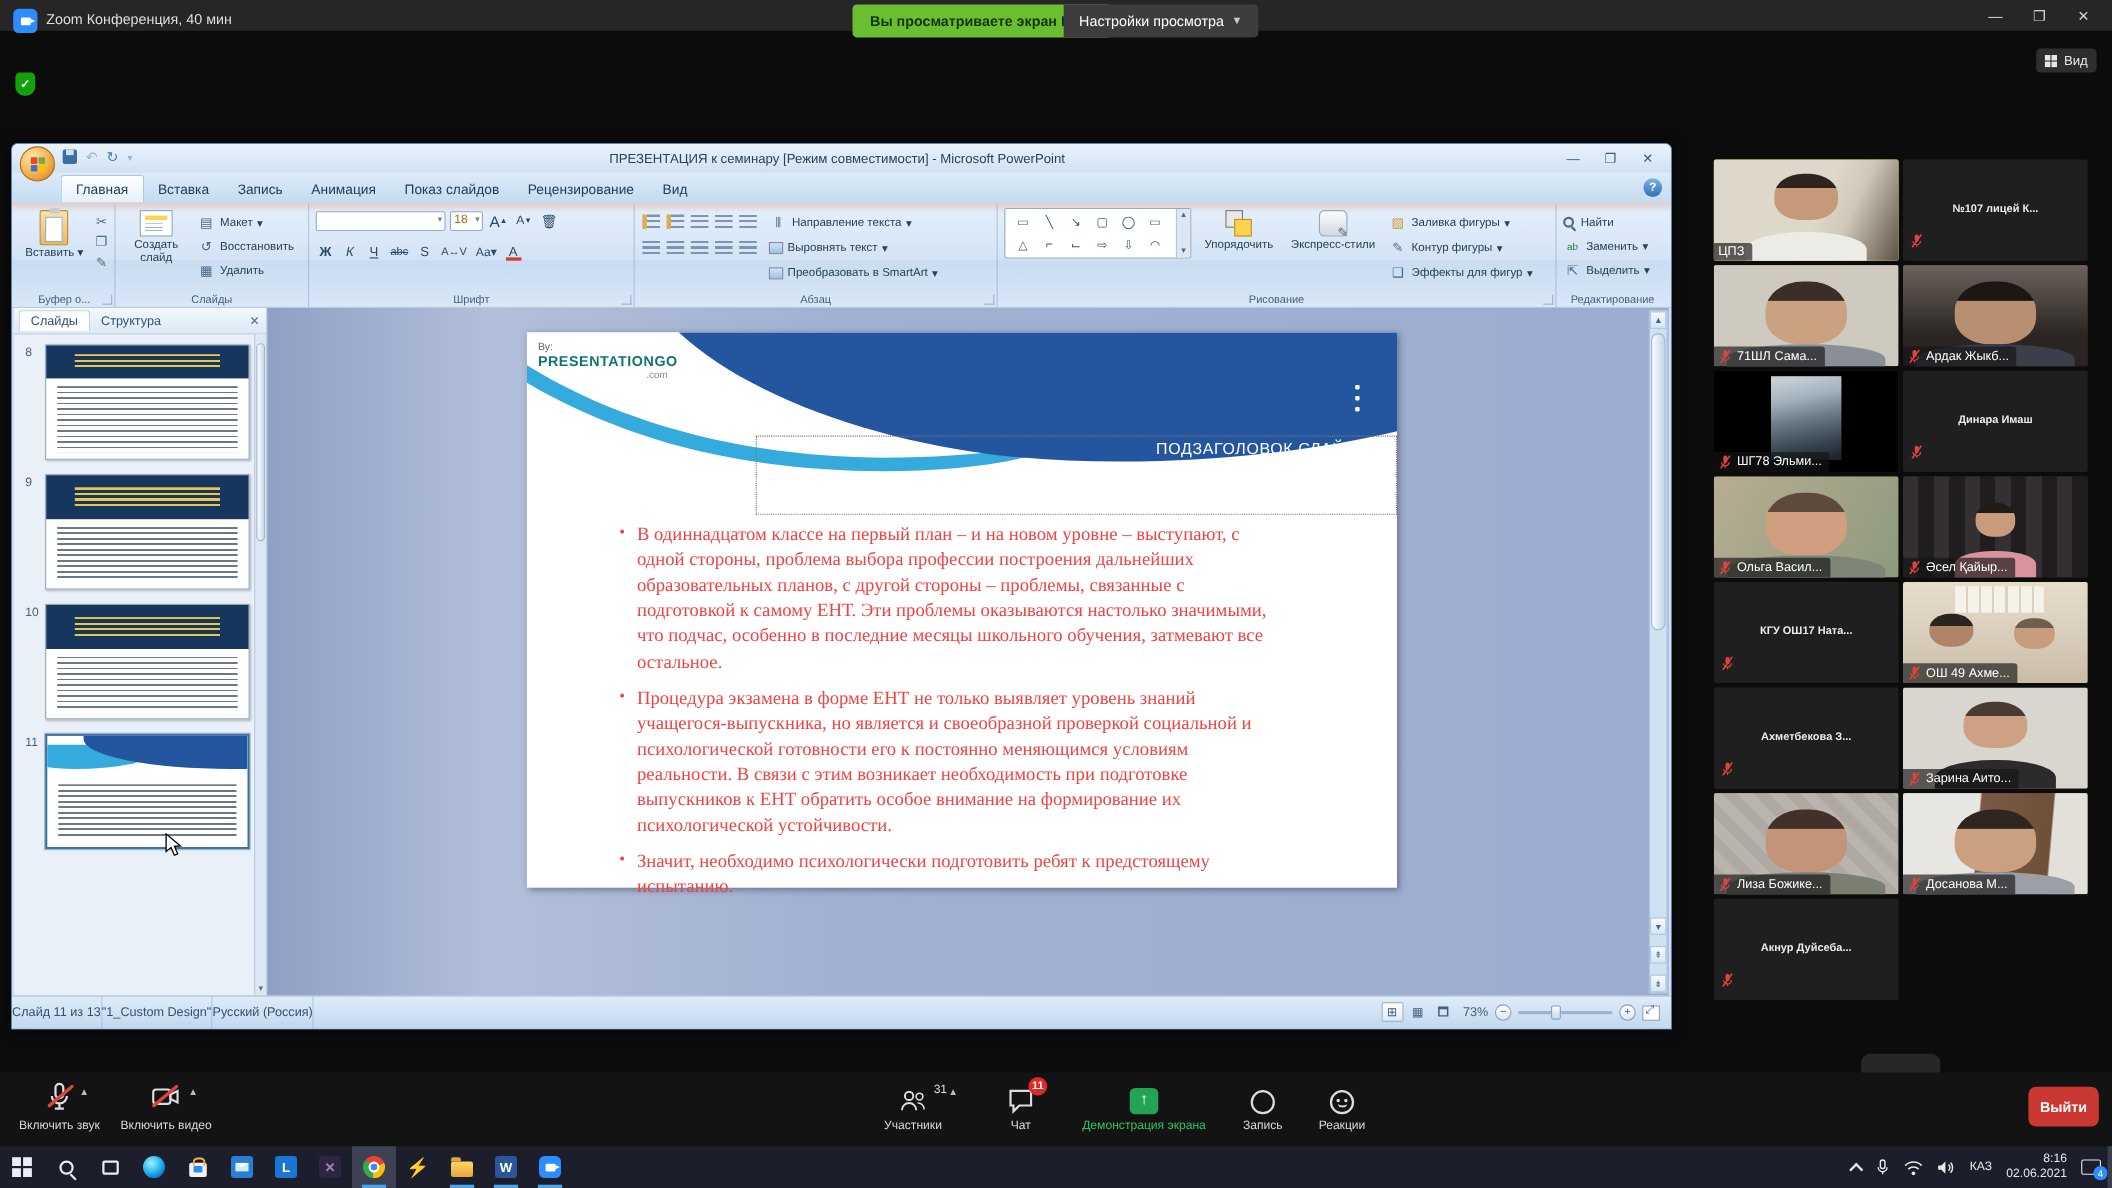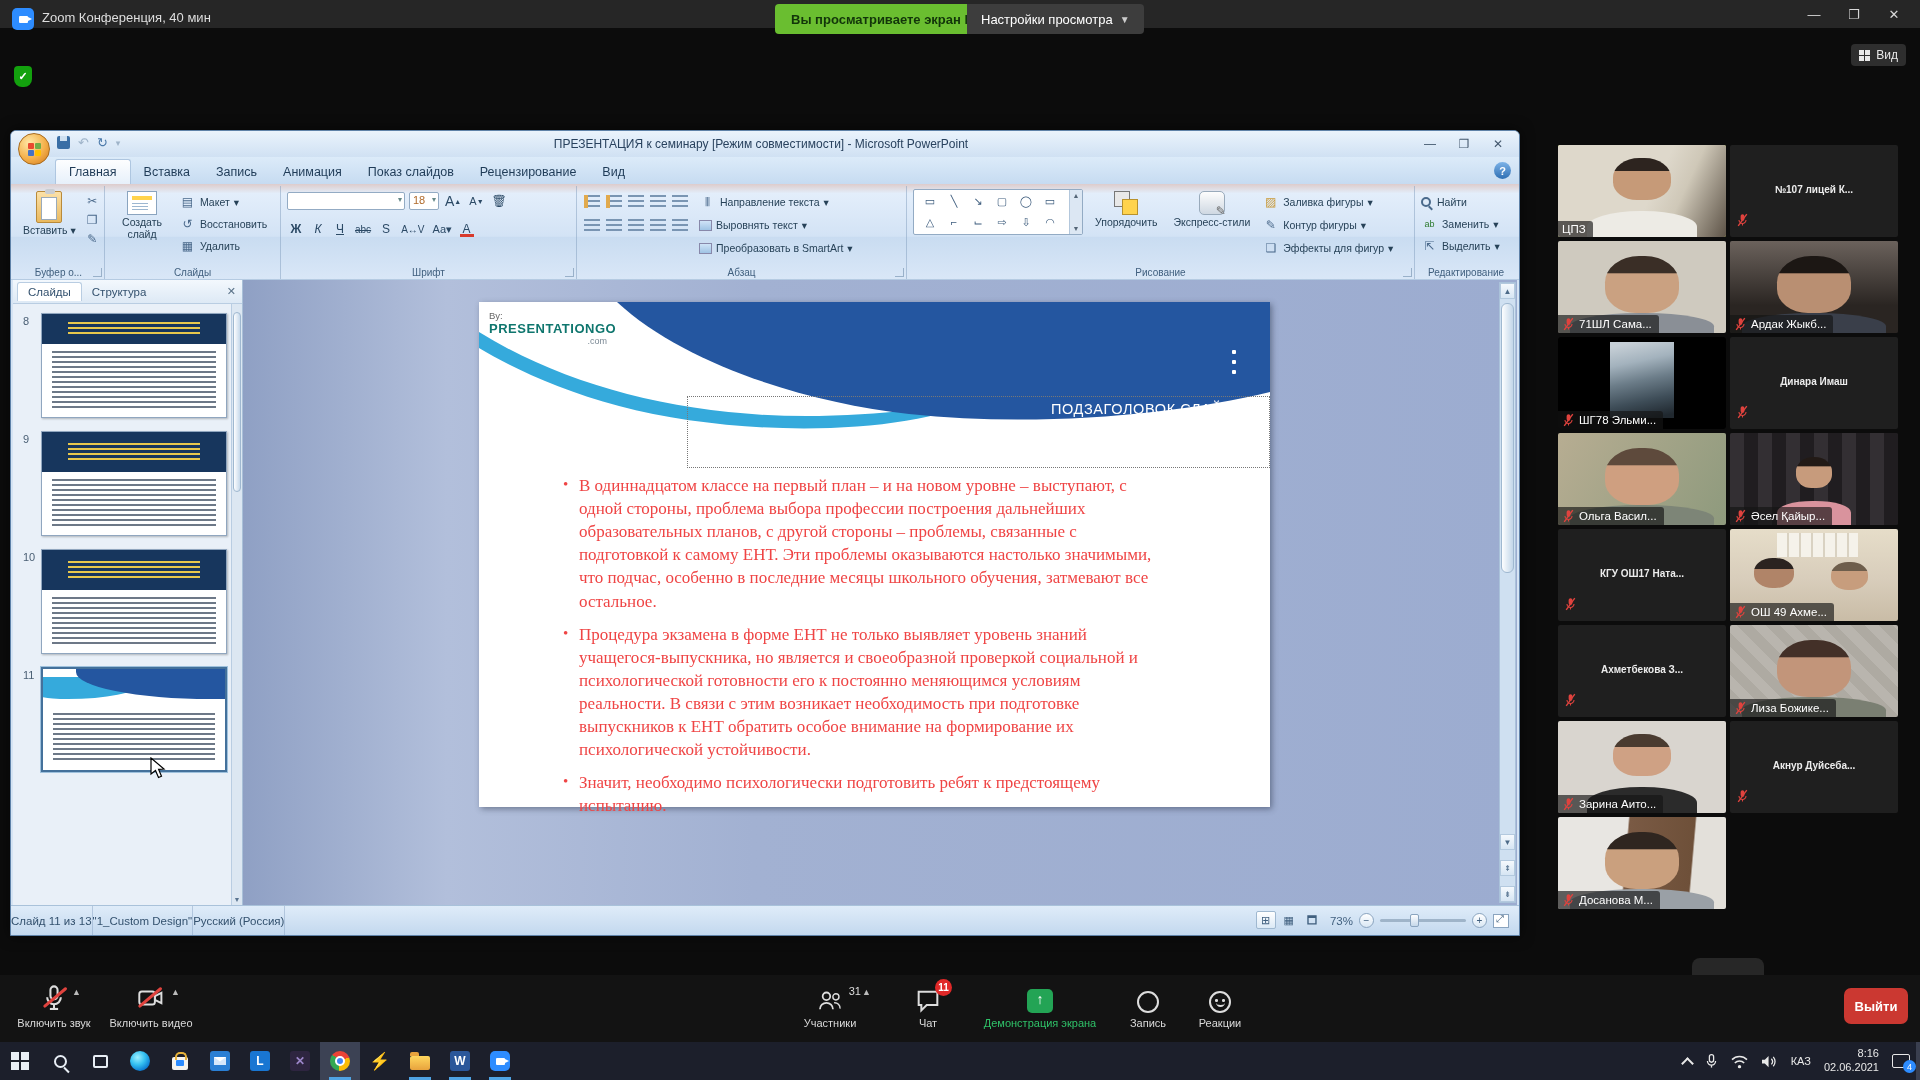--- a/index.html
+++ b/index.html
@@ -714,72 +714,72 @@
     <div class="tile">
       <div class="cname">Ахметбекова З...</div>
       <span class="miconly"><svg width="13" height="14" viewBox="0 0 16 18">
           <rect x="5.6" y="1.5" width="4.8" height="8.6" rx="2.4" fill="#e0433e"></rect>
           <path d="M3.5,9 a4.5,4.5 0 0 0 9,0" fill="none" stroke="#e0433e" stroke-width="1.4"></path>
           <line x1="8" y1="13.5" x2="8" y2="16" stroke="#e0433e" stroke-width="1.4"></line>
           <line x1="2.5" y1="16.5" x2="13.5" y2="1.5" stroke="#e0433e" stroke-width="1.8"></line>
         </svg></span>
     </div>
     <div class="tile">
+      <div class="vid v8">
+        <div class="ph-head"></div>
+        <div class="ph-body"></div>
+      </div>
+      <div class="chip">
+        <svg width="13" height="14" viewBox="0 0 16 18">
+          <rect x="5.6" y="1.5" width="4.8" height="8.6" rx="2.4" fill="#e0433e"></rect>
+          <path d="M3.5,9 a4.5,4.5 0 0 0 9,0" fill="none" stroke="#e0433e" stroke-width="1.4"></path>
+          <line x1="8" y1="13.5" x2="8" y2="16" stroke="#e0433e" stroke-width="1.4"></line>
+          <line x1="2.5" y1="16.5" x2="13.5" y2="1.5" stroke="#e0433e" stroke-width="1.8"></line>
+        </svg>
+        <span>Зарина Аито...</span>
+      </div>
+    </div>
+    <div class="tile">
       <div class="vid v9 close">
         <div class="ph-head"></div>
         <div class="ph-body"></div>
       </div>
       <div class="chip">
         <svg width="13" height="14" viewBox="0 0 16 18">
           <rect x="5.6" y="1.5" width="4.8" height="8.6" rx="2.4" fill="#e0433e"></rect>
           <path d="M3.5,9 a4.5,4.5 0 0 0 9,0" fill="none" stroke="#e0433e" stroke-width="1.4"></path>
           <line x1="8" y1="13.5" x2="8" y2="16" stroke="#e0433e" stroke-width="1.4"></line>
           <line x1="2.5" y1="16.5" x2="13.5" y2="1.5" stroke="#e0433e" stroke-width="1.8"></line>
         </svg>
         <span>Лиза Божике...</span>
       </div>
     </div>
     <div class="tile">
-      <div class="vid v8">
-        <div class="ph-head"></div>
-        <div class="ph-body"></div>
-      </div>
-      <div class="chip">
-        <svg width="13" height="14" viewBox="0 0 16 18">
-          <rect x="5.6" y="1.5" width="4.8" height="8.6" rx="2.4" fill="#e0433e"></rect>
-          <path d="M3.5,9 a4.5,4.5 0 0 0 9,0" fill="none" stroke="#e0433e" stroke-width="1.4"></path>
-          <line x1="8" y1="13.5" x2="8" y2="16" stroke="#e0433e" stroke-width="1.4"></line>
-          <line x1="2.5" y1="16.5" x2="13.5" y2="1.5" stroke="#e0433e" stroke-width="1.8"></line>
-        </svg>
-        <span>Зарина Аито...</span>
-      </div>
-    </div>
-    <div class="tile">
-      <div class="cname">Акнур  Дуйсеба...</div>
-      <span class="miconly"><svg width="13" height="14" viewBox="0 0 16 18">
-          <rect x="5.6" y="1.5" width="4.8" height="8.6" rx="2.4" fill="#e0433e"></rect>
-          <path d="M3.5,9 a4.5,4.5 0 0 0 9,0" fill="none" stroke="#e0433e" stroke-width="1.4"></path>
-          <line x1="8" y1="13.5" x2="8" y2="16" stroke="#e0433e" stroke-width="1.4"></line>
-          <line x1="2.5" y1="16.5" x2="13.5" y2="1.5" stroke="#e0433e" stroke-width="1.8"></line>
-        </svg></span>
-    </div>
-    <div class="tile">
       <div class="vid v10 close">
         <div class="ph-head"></div>
         <div class="ph-body"></div>
       </div>
       <div class="chip">
         <svg width="13" height="14" viewBox="0 0 16 18">
           <rect x="5.6" y="1.5" width="4.8" height="8.6" rx="2.4" fill="#e0433e"></rect>
           <path d="M3.5,9 a4.5,4.5 0 0 0 9,0" fill="none" stroke="#e0433e" stroke-width="1.4"></path>
           <line x1="8" y1="13.5" x2="8" y2="16" stroke="#e0433e" stroke-width="1.4"></line>
           <line x1="2.5" y1="16.5" x2="13.5" y2="1.5" stroke="#e0433e" stroke-width="1.8"></line>
         </svg>
         <span>Досанова М...</span>
       </div>
+    </div>
+    <div class="tile">
+      <div class="cname">Акнур  Дуйсеба...</div>
+      <span class="miconly"><svg width="13" height="14" viewBox="0 0 16 18">
+          <rect x="5.6" y="1.5" width="4.8" height="8.6" rx="2.4" fill="#e0433e"></rect>
+          <path d="M3.5,9 a4.5,4.5 0 0 0 9,0" fill="none" stroke="#e0433e" stroke-width="1.4"></path>
+          <line x1="8" y1="13.5" x2="8" y2="16" stroke="#e0433e" stroke-width="1.4"></line>
+          <line x1="2.5" y1="16.5" x2="13.5" y2="1.5" stroke="#e0433e" stroke-width="1.8"></line>
+        </svg></span>
     </div>
   </div>
 <div class="more-btn"></div>
 
 <div class="zm-toolbar">
   <div class="tb-btn" style="left:10px;top:10px;width:88px">
     <div class="tb-ic">
       <span class="slashwrap slash">
         <svg width="22" height="26" viewBox="0 0 16 19">
             <rect x="5.4" y="1" width="5.2" height="9.4" rx="2.6" fill="none" stroke="#ddd" stroke-width="1.5"></rect>

